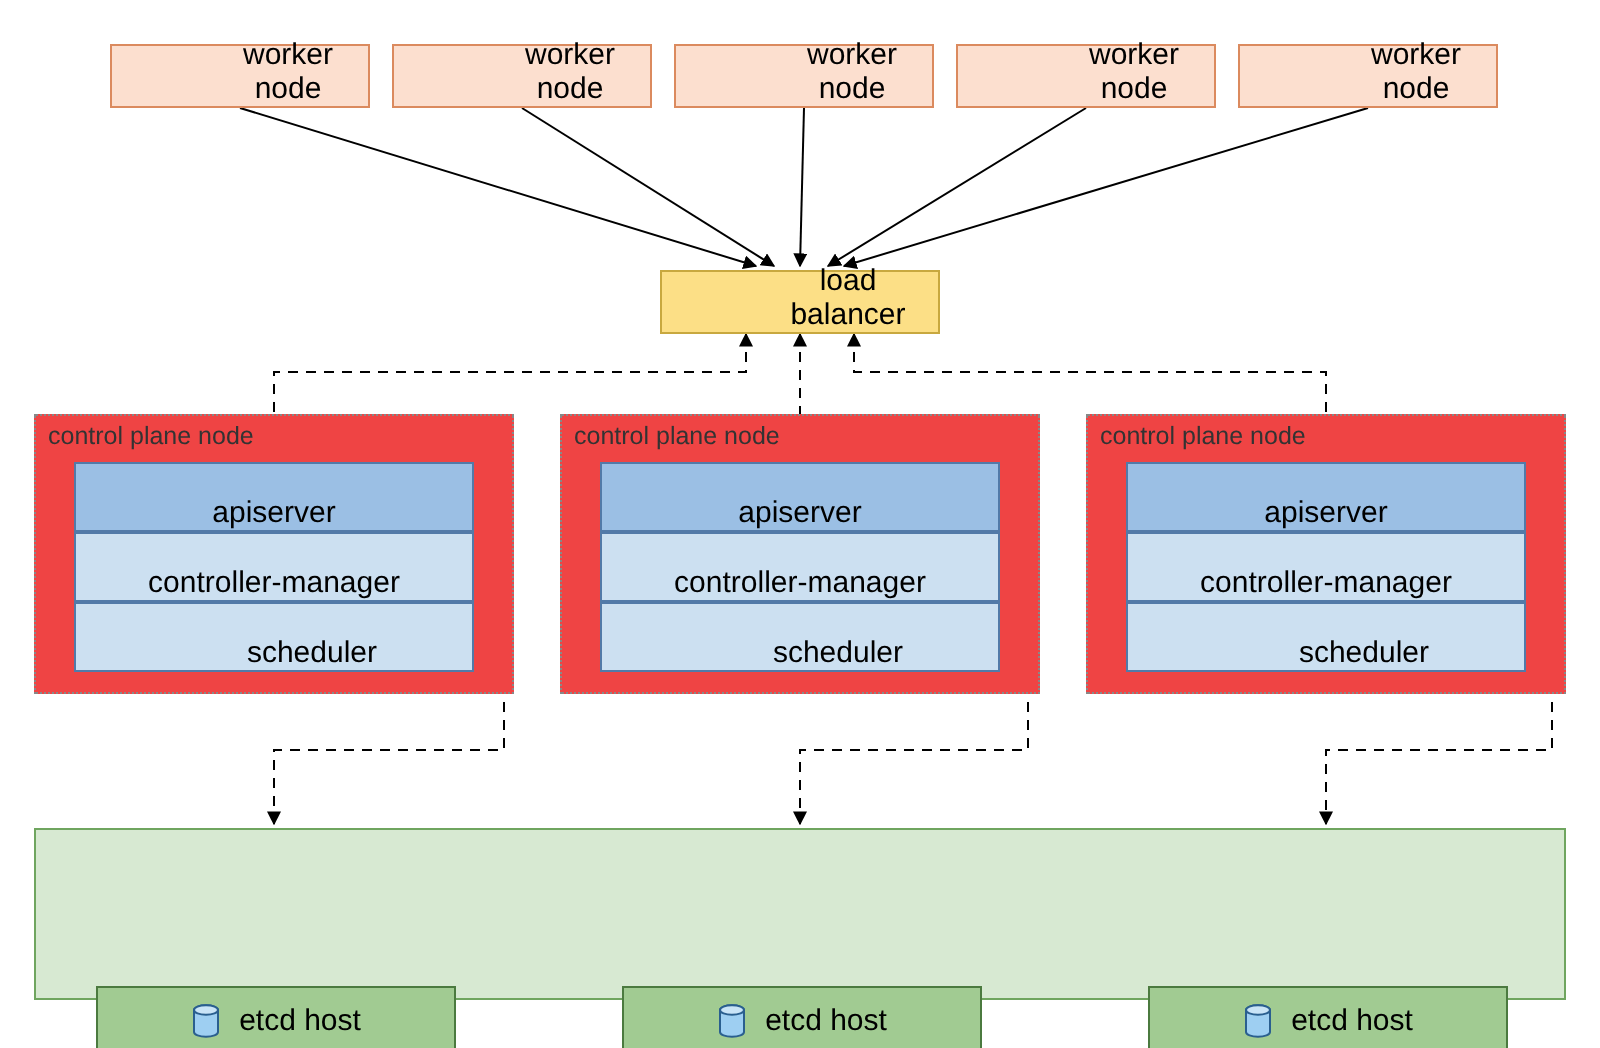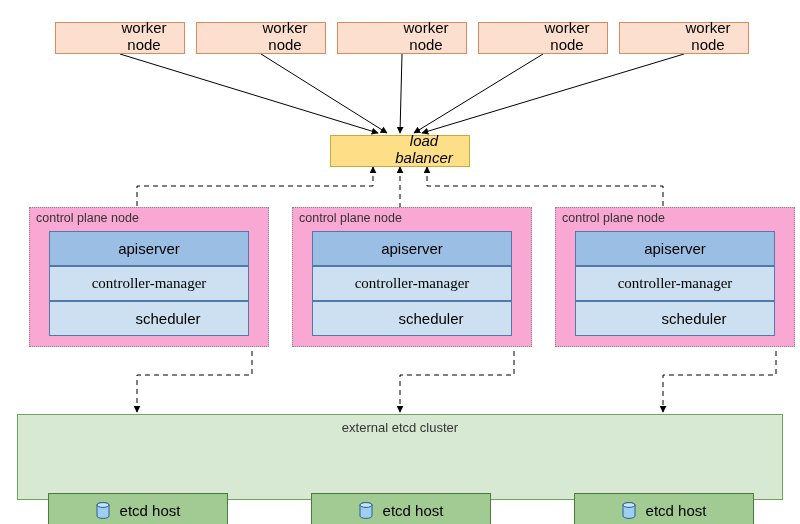--- a/index.html
+++ b/index.html
@@ -25,43 +25,42 @@
     border: 1px solid #db8a5e;
     height: 32px;
   }
   .lb {
     background: #fcdf86;
     border: 1px solid #c8a83f;
     height: 32px;
   }
   .cpnode {
     position: absolute;
-    background: #f9a8d4;
+    background: #ef4444;
     border: 1px dotted #888;
-    margin-left: 12px;
   }
   .cplabel {
     position: absolute;
     top: 3px;
     left: 6px;
     font-size: 12.5px;
     color: #333;
   }
   .slot {
     position: absolute;
     left: 19px;
     right: 19px;
     height: 35px;
     display: flex;
-    align-items: center;
+    align-items: flex-end;
     justify-content: center;
     border: 1px solid #527aa8;
   }
   .api { background: #9bbfe4; top: 23px; }
-  .cm  { background: #cce0f1; top: 58px; font-family: Liberation Serif, serif; }
+  .cm  { background: #cce0f1; top: 58px; }
   .sch { background: #cce0f1; top: 93px; padding-left: 38px; }
   .etcd-cluster {
     position: absolute;
     background: #d7e9d2;
     border: 1px solid #6fa55f;
   }
   .etcd-label {
     position: absolute;
     top: 5px;
     left: 0;
@@ -132,21 +131,21 @@
 <div class="box worker" style="left:337px; top:22px; width:130px;">
     <span>worker node</span>
   </div>
 <div class="box worker" style="left:478px; top:22px; width:130px;">
     <span>worker node</span>
   </div>
 <div class="box worker" style="left:619px; top:22px; width:130px;">
     <span>worker node</span>
   </div>
 
-<div class="box lb" style="left:330px; top:135px; width:140px;font-style:italic;">
+<div class="box lb" style="left:330px; top:135px; width:140px;">
     <span>load balancer</span>
   </div>
 
 <div class="cpnode" style="left:17px; top:207px; width:240px; height:140px;">
   <div class="cplabel">control plane node</div>
   <div class="slot api">
       <span>apiserver</span>
     </div>
   <div class="slot cm">
       <span>controller-manager</span>
@@ -176,21 +175,20 @@
     </div>
   <div class="slot cm">
       <span>controller-manager</span>
     </div>
   <div class="slot sch">
       <span>scheduler</span>
     </div>
 </div>
 
 <div class="etcd-cluster" style="left:17px; top:414px; width:766px; height:86px;">
-  <div class="etcd-label">external etcd cluster</div>
 
   <div class="etcd-host" style="left:30px; top:35px; width:180px;">
     <span class="db-icon">
       <svg viewBox="0 0 14 17">
           <ellipse cx="7" cy="3" rx="6" ry="2.4" fill="#9ecff2" stroke="#2a5f8f" stroke-width="1"></ellipse>
           <path d="M1 3 v11 a6 2.4 0 0 0 12 0 V3" fill="#9ecff2" stroke="#2a5f8f" stroke-width="1"></path>
           <ellipse cx="7" cy="3" rx="6" ry="2.4" fill="#c9e4f7" stroke="#2a5f8f" stroke-width="1"></ellipse>
         </svg>
     </span>
     <span>etcd host</span>

